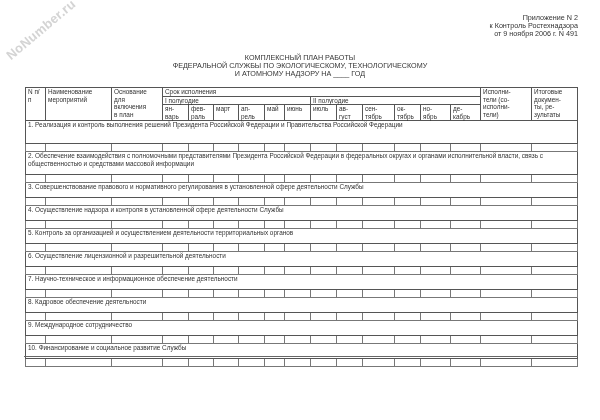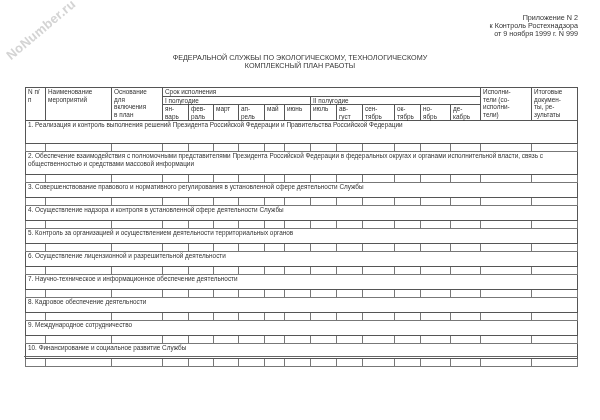--- a/index.html
+++ b/index.html
@@ -21,26 +21,27 @@
   .hr-line { position:absolute; left:24px; width:554px; top:356px; height:1px; background:#666; }
 </style>
 </head>
 <body>
 
 <div class="watermark">NoNumber.ru</div>
 
 <div class="appendix">
   <div>Приложение N 2</div>
   <div>к Контроль Ростехнадзора</div>
-  <div>от 9 ноября 1999 г. N 999</div>
+  <div>от 9 ноября 2006 г. N 491</div>
 </div>
 
 <div class="title">
+  <div>КОМПЛЕКСНЫЙ ПЛАН РАБОТЫ</div>
   <div>ФЕДЕРАЛЬНОЙ СЛУЖБЫ ПО ЭКОЛОГИЧЕСКОМУ, ТЕХНОЛОГИЧЕСКОМУ</div>
-  <div>КОМПЛЕКСНЫЙ ПЛАН РАБОТЫ</div>
+  <div>И АТОМНОМУ НАДЗОРУ НА ____ ГОД</div>
 </div>
 
 <table class="plan">
   <colgroup>
     <col style="width:20px">
       <col style="width:66px">
       <col style="width:51px">
     <col style="width:26px">
       <col style="width:25px">
       <col style="width:25px">

